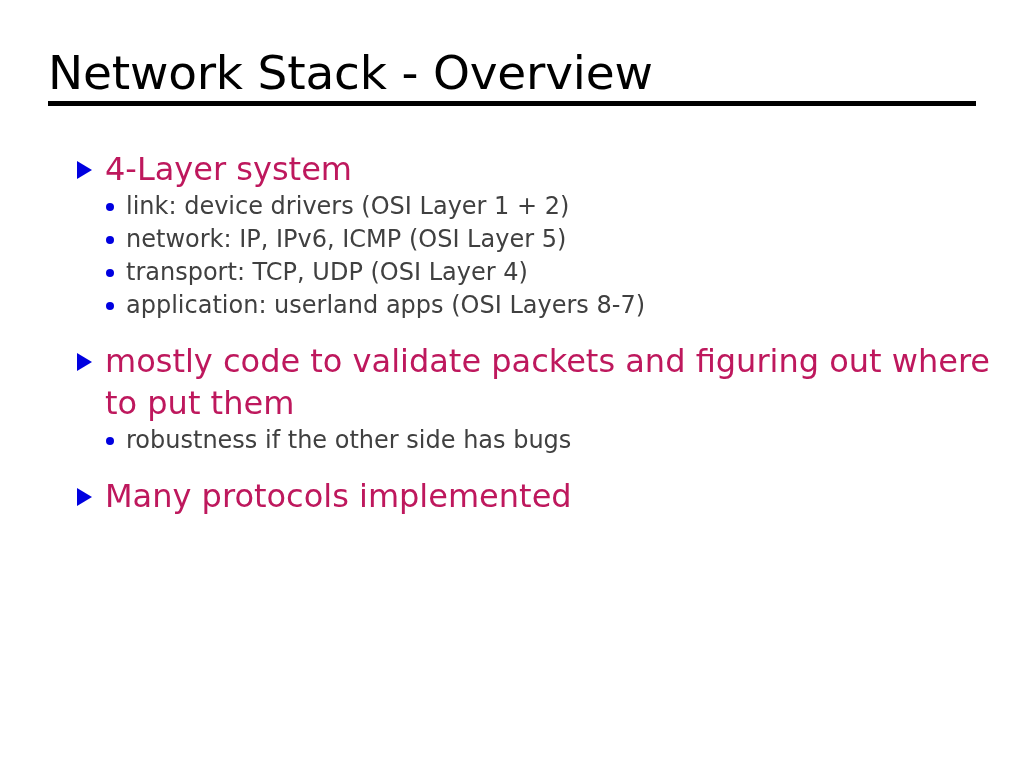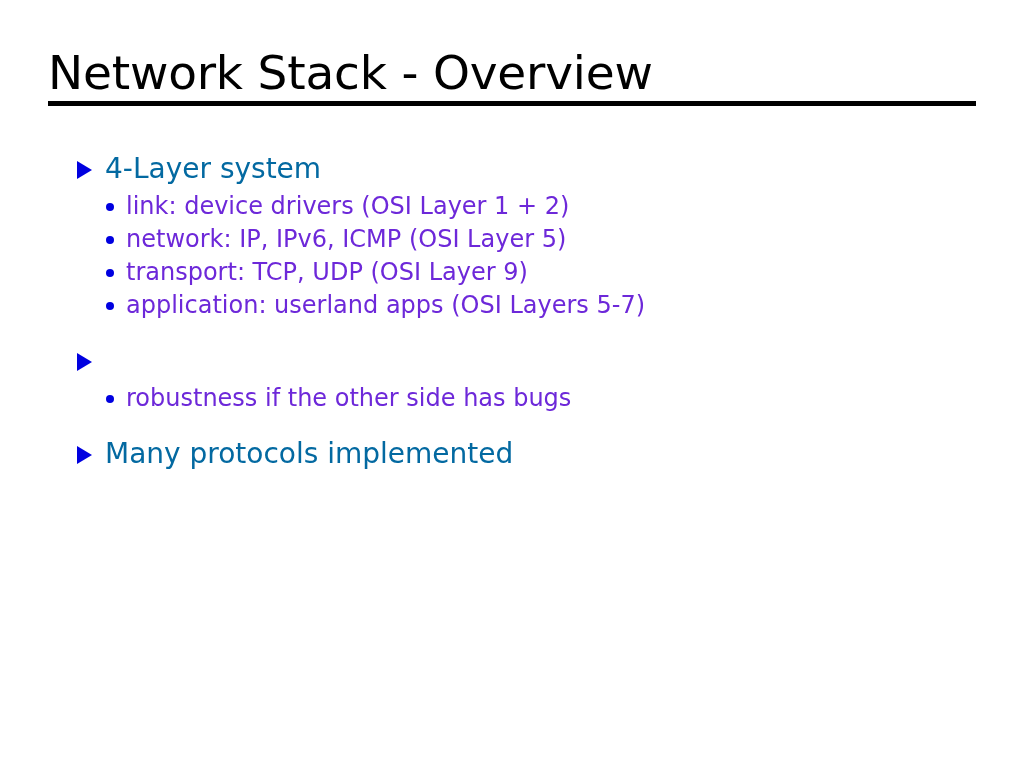--- a/index.html
+++ b/index.html
@@ -62,23 +62,23 @@
     margin: 0 0 18px 0;
   }
   .group:last-child {
     margin-bottom: 4px;
   }
 
   
   .l1 {
     position: relative;
     padding-left: 105px;
-    font-size: 28px;
+    font-size: 32px;
     line-height: 42px;
-    color: #0369a1;
+    color: #be185d;
     min-height: 42px;
   }
   .l1-marker {
     position: absolute;
     left: 77px;
     top: 13px;
     width: 0;
     height: 0;
     border-top: 9px solid transparent;
     border-bottom: 9px solid transparent;
@@ -93,21 +93,21 @@
     margin: 0;
     padding: 0;
     list-style: none;
   }
   .l2 {
     position: relative;
     padding-left: 126px;
     padding-right: 30px;
     font-size: 24px;
     line-height: 33px;
-    color: #6d28d9;
+    color: #404040;
   }
   .l2-marker {
     position: absolute;
     left: 106px;
     top: 13px;
     width: 8px;
     height: 8px;
     border-radius: 50%;
     background: #0000e0;
   }
@@ -136,32 +136,33 @@
         <li class="l2">
           <span class="l2-marker"></span>
           <span class="l2-text">link: device drivers (OSI Layer 1 + 2)</span>
         </li>
         <li class="l2">
           <span class="l2-marker"></span>
           <span class="l2-text">network: IP, IPv6, ICMP (OSI Layer 5)</span>
         </li>
         <li class="l2">
           <span class="l2-marker"></span>
-          <span class="l2-text">transport: TCP, UDP (OSI Layer 9)</span>
+          <span class="l2-text">transport: TCP, UDP (OSI Layer 4)</span>
         </li>
         <li class="l2">
           <span class="l2-marker"></span>
-          <span class="l2-text">application: userland apps (OSI Layers 5-7)</span>
+          <span class="l2-text">application: userland apps (OSI Layers 8-7)</span>
         </li>
       </ul>
     </div>
 
     <div class="group">
       <div class="l1">
         <span class="l1-marker"></span>
+        <span class="l1-text">mostly code to validate packets and figuring out where to put them</span>
       </div>
       <ul class="l2-list">
         <li class="l2">
           <span class="l2-marker"></span>
           <span class="l2-text">robustness if the other side has bugs</span>
         </li>
       </ul>
     </div>
 
     <div class="group">

